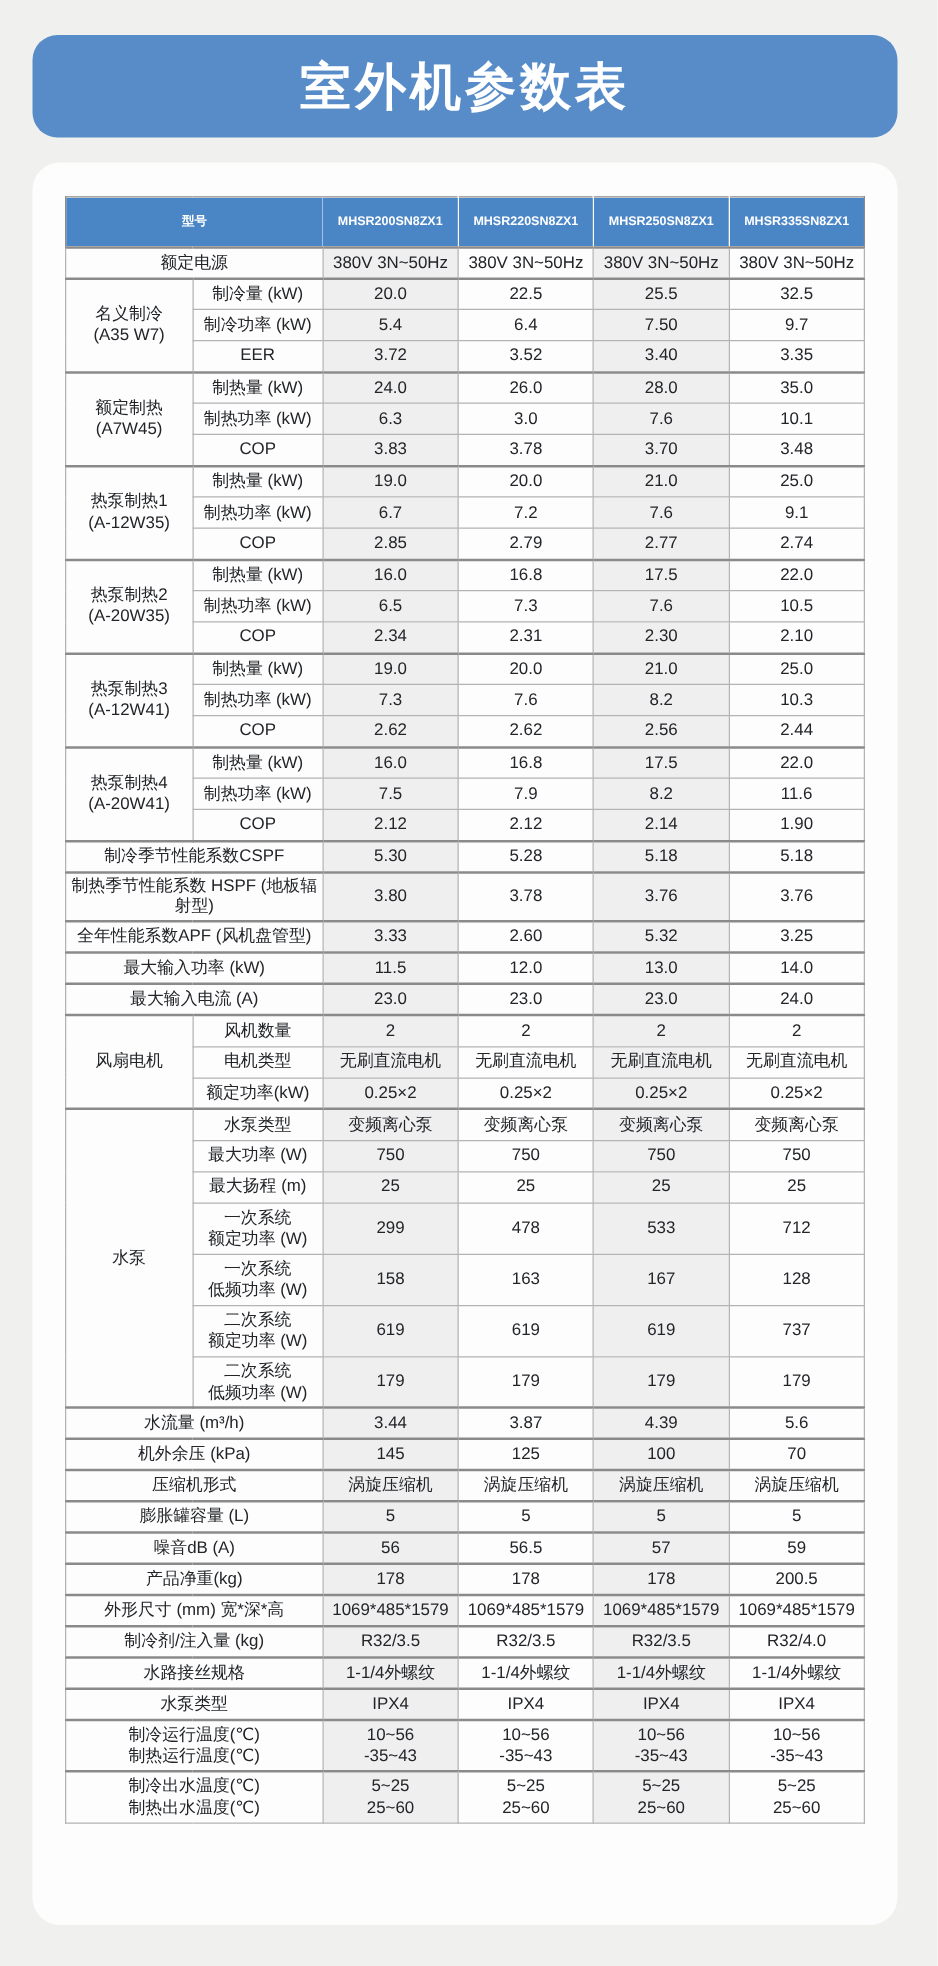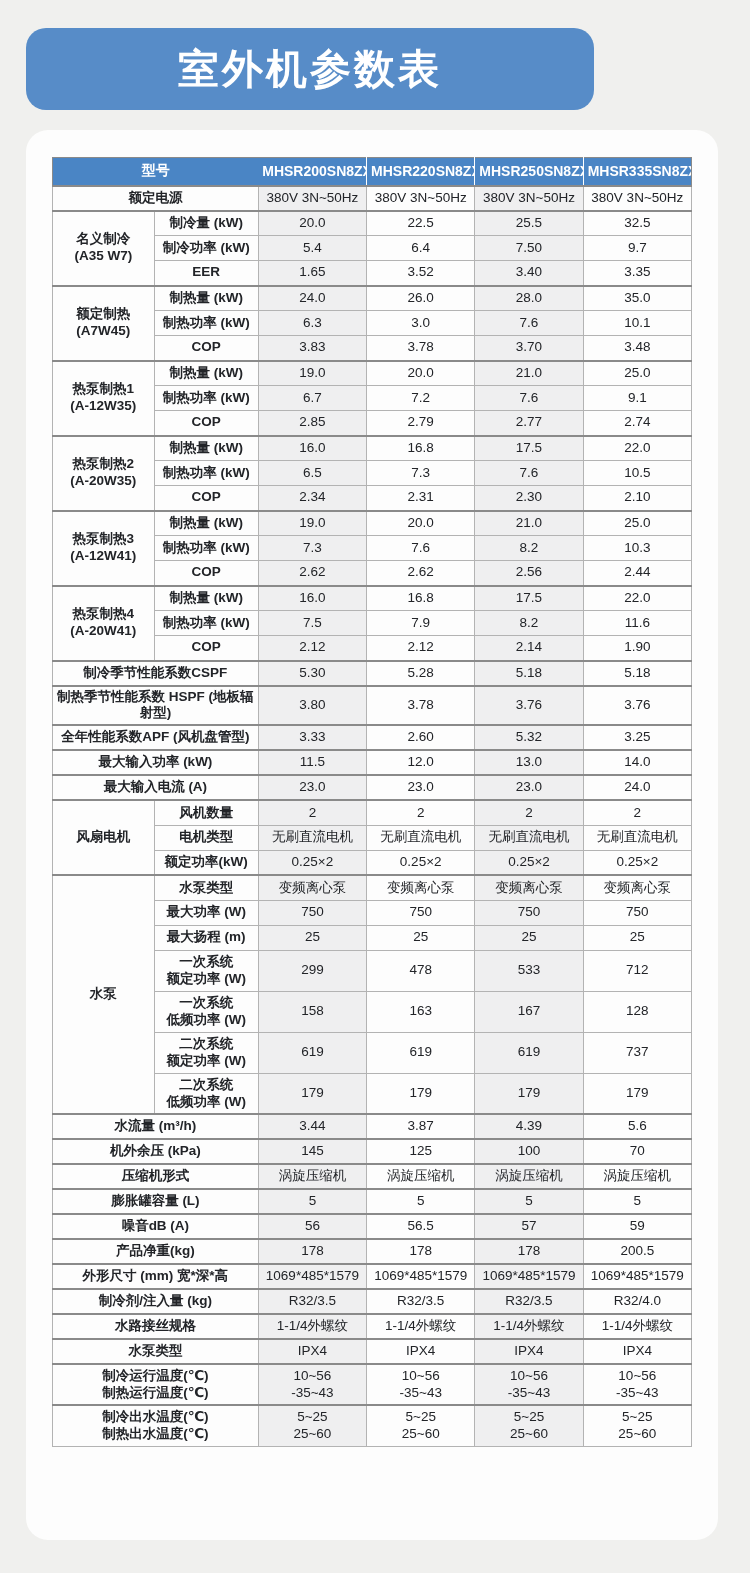--- a/index.html
+++ b/index.html
@@ -4,21 +4,21 @@
 <style>
   html,body{margin:0;padding:0;}
   body{
     width:750px;height:1573px;
     background:#f0f0ee;
     font-family:"Liberation Sans","DejaVu Sans",sans-serif;
     position:relative;
     -webkit-font-smoothing:antialiased;
   }
   .banner{
-    position:absolute;left:26px;top:28px;width:568px;height:82px;
+    position:absolute;left:26px;top:28px;width:692px;height:82px;
     background:#578cc8;border-radius:20px;
     display:flex;align-items:center;justify-content:center;
   }
   .banner-title{
     color:#ffffff;font-size:41px;font-weight:bold;letter-spacing:3px;
   }
   .card{
     position:absolute;left:26px;top:130px;width:692px;height:1410px;
     background:#fdfdfd;border-radius:22px;
     box-sizing:border-box;padding:27px 26px;overflow:hidden;
@@ -29,28 +29,28 @@
   }
   th,td{
     box-sizing:border-box;
     padding:2px 4px;
     text-align:center;vertical-align:middle;
     white-space:pre-line;
     overflow:hidden;
   }
   thead th{
     background:#4a85c5;color:#ffffff;
-    font-size:14px;font-weight:bold;height:28px;border:none;
+    font-size:10px;font-weight:bold;height:40px;border:none;
   }
   thead th.mth + th.mth{border-left:1px solid rgba(255,255,255,0.35);}
   tbody td{border:1px solid #b3b3b3;}
   tr.r td{height:25px;font-size:13.5px;color:#222428;line-height:1.25;}
   tr.tall td{height:41px;}
   tr.gs > td{border-top:2px solid #8a8a8a;}
-  td.grp,td.lbl{font-weight:bold;color:#16171c;background:#fdfdfd;}
+  td.grp,td.lbl{font-weight:normal;color:#16171c;background:#fdfdfd;}
   td.val.shade{background:#efeff0;}
   td.val{background:#fdfdfd;}
 </style>
 </head>
 <body>
 
 <div class="banner">
   <span class="banner-title">室外机参数表</span>
 </div>
 
@@ -92,21 +92,21 @@
         </tr>
         <tr class="r">
           <td class="lbl">制冷功率 (kW)</td>
           <td class="val shade">5.4</td>
           <td class="val">6.4</td>
           <td class="val shade">7.50</td>
           <td class="val">9.7</td>
         </tr>
         <tr class="r">
           <td class="lbl">EER</td>
-          <td class="val shade">1.65</td>
+          <td class="val shade">3.72</td>
           <td class="val">3.52</td>
           <td class="val shade">3.40</td>
           <td class="val">3.35</td>
         </tr>
         <tr class="r gs">
           <td class="grp" rowspan="3">额定制热
 (A7W45)</td>
           <td class="lbl">制热量 (kW)</td>
           <td class="val shade">24.0</td>
           <td class="val">26.0</td>

